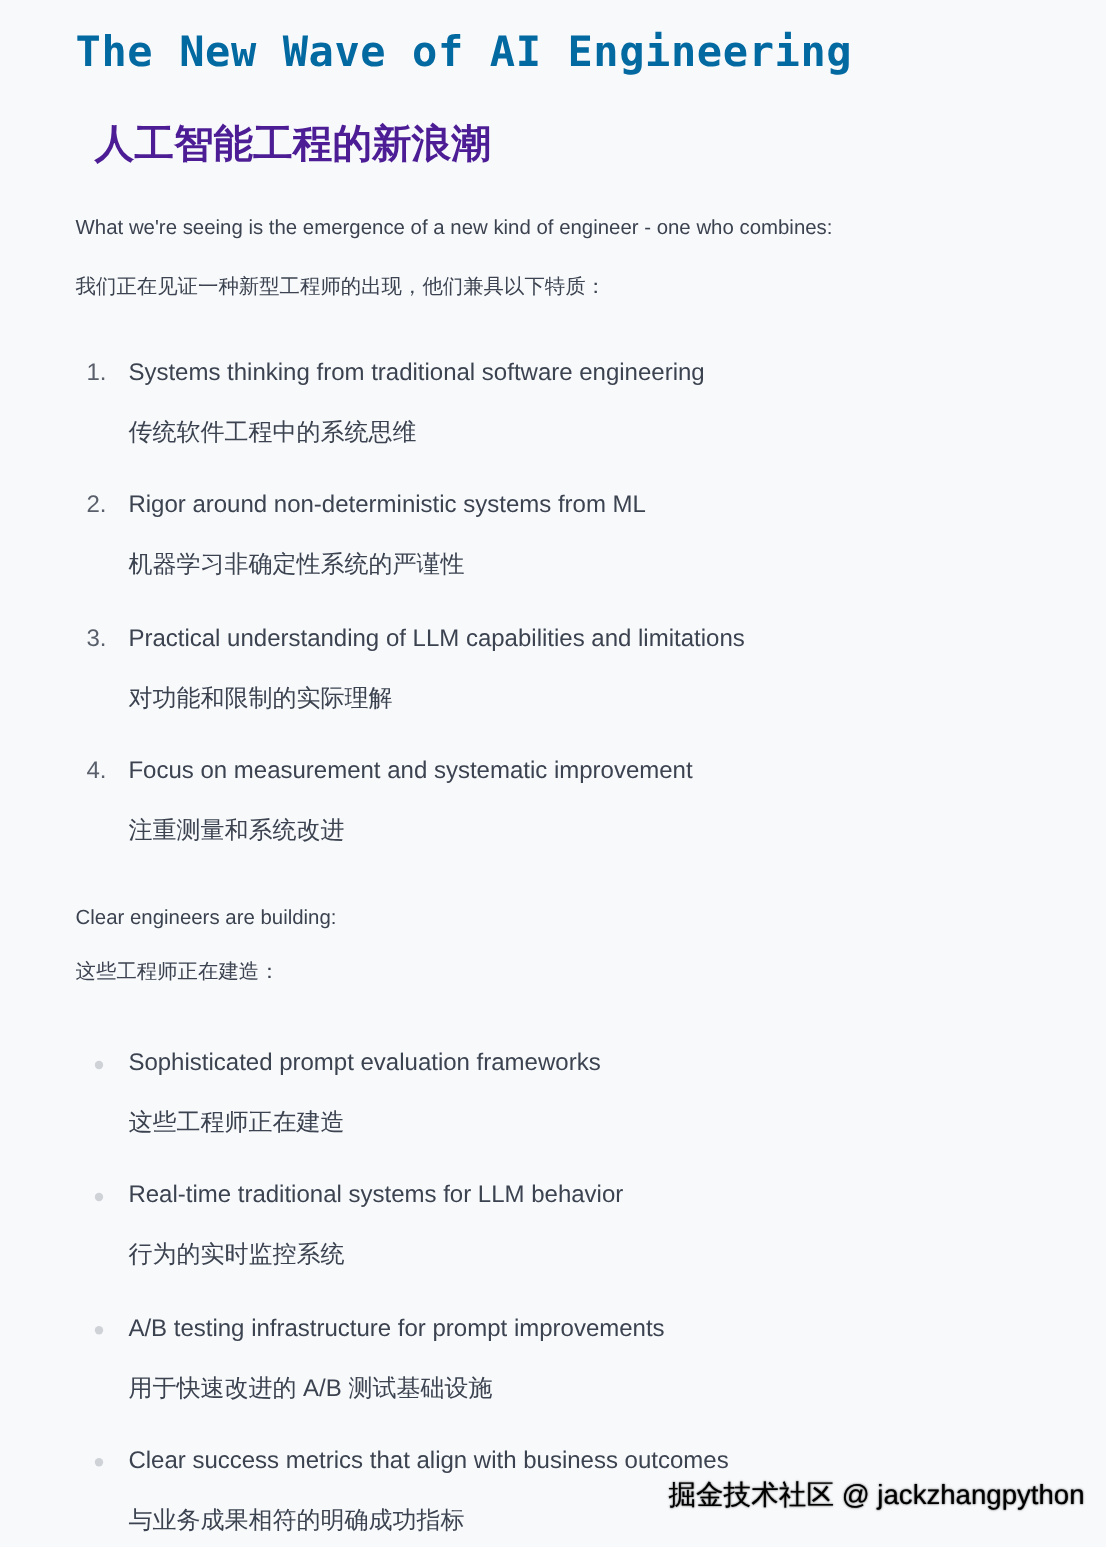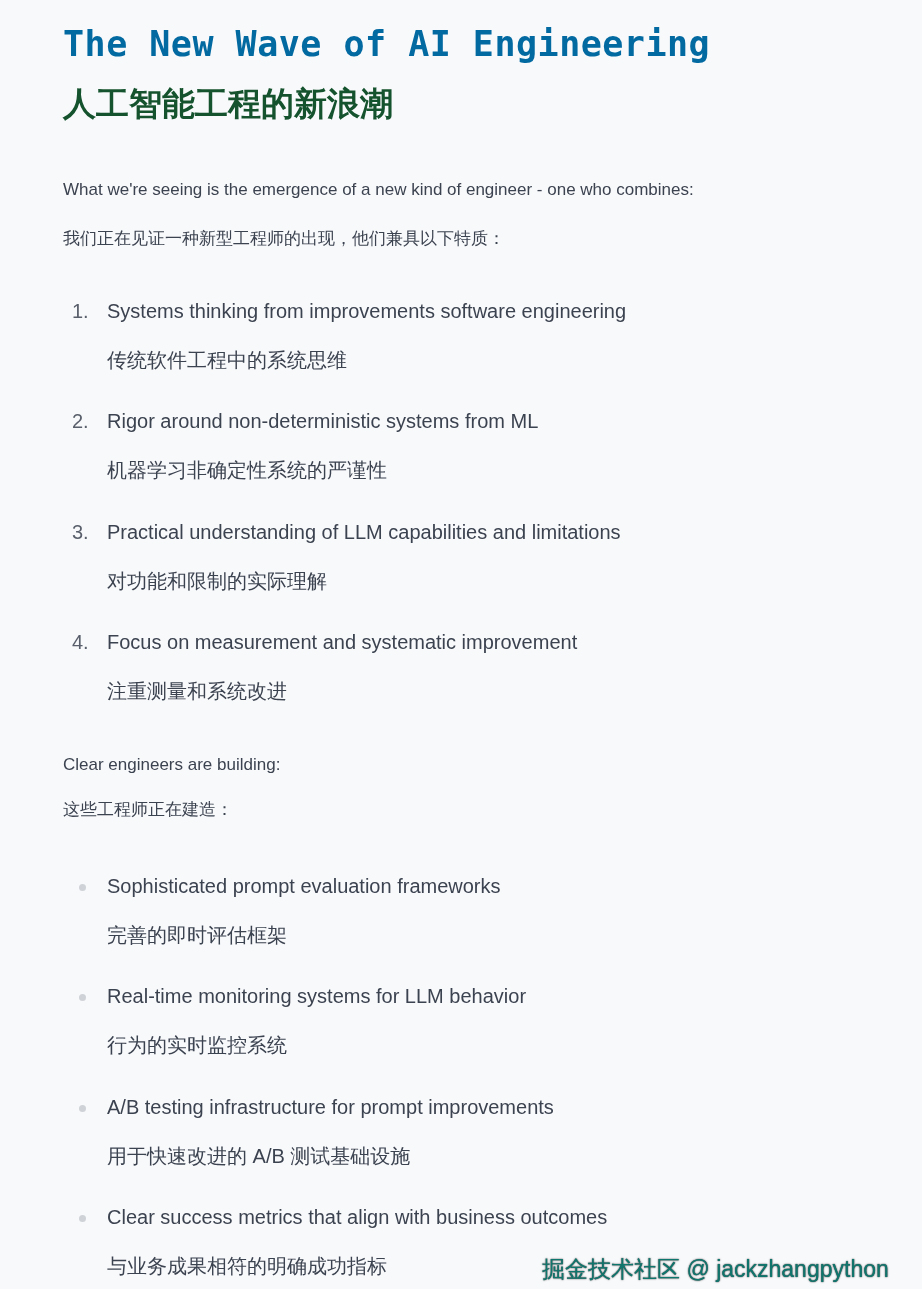--- a/index.html
+++ b/index.html
@@ -12,51 +12,50 @@
     }
     .title-en {
       position: absolute; left: 63px; top: 24px;
       font-family: "DejaVu Sans Mono", "Liberation Mono", monospace;
       font-weight: bold; font-size: 35px; color: #0369a1;
       letter-spacing: 0.5px; margin: 0;
     }
     .title-zh {
       position: absolute; left: 63px; top: 82px;
       font-family: "DejaVu Sans", sans-serif;
-      font-weight: bold; font-size: 33px; color: #14532d; margin: 0;
+      font-weight: bold; font-size: 33px; color: #4c1d95; margin: 16px;
     }
     .para { position: absolute; left: 63px; font-size: 17px; margin: 0; white-space: nowrap; }
     .item { position: absolute; left: 0; width: 922px; font-size: 20px; }
     .item .marker-num { position: absolute; left: 72px; top: 0; color: #5a606b; }
     .item .marker-dot {
       position: absolute; left: 79px; top: 9px; width: 7px; height: 7px;
       border-radius: 50%; background: #cfd2d7;
     }
     .item .en { position: absolute; left: 107px; top: 0; white-space: nowrap; }
     .item .zh { position: absolute; left: 107px; top: 47px; white-space: nowrap; }
     .watermark {
-      position: absolute; left: 542px; top: 1230px; font-size: 23px;
-      color: #0f766e; text-shadow: 0 0 2px rgba(0,0,0,0.55), 0 0 1px rgba(0,0,0,0.6);
+      position: absolute; left: 557px; top: 1230px; font-size: 23px;
+      color: #000000; text-shadow: 0 0 2px rgba(0,0,0,0.55), 0 0 1px rgba(0,0,0,0.6);
       white-space: nowrap;
-      margin-top: 24px;
     }
   </style>
 </head>
 <body>
 
 <h1 class="title-en">The New Wave of AI Engineering</h1>
 <h2 class="title-zh">人工智能工程的新浪潮</h2>
 
 <p class="para" style="top:180px">What we're seeing is the emergence of a new kind of engineer - one who combines:</p>
 <p class="para" style="top:227px">我们正在见证一种新型工程师的出现，他们兼具以下特质：</p>
 
 <div>
   <div class="item" style="top:300px">
     <span class="marker-num">1.</span>
-    <span class="en">Systems thinking from improvements software engineering</span>
+    <span class="en">Systems thinking from traditional software engineering</span>
     <span class="zh">传统软件工程中的系统思维</span>
   </div>
   <div class="item" style="top:410px">
     <span class="marker-num">2.</span>
     <span class="en">Rigor around non-deterministic systems from ML</span>
     <span class="zh">机器学习非确定性系统的严谨性</span>
   </div>
   <div class="item" style="top:521px">
     <span class="marker-num">3.</span>
     <span class="en">Practical understanding of LLM capabilities and limitations</span>
@@ -69,25 +68,25 @@
   </div>
 </div>
 
 <p class="para" style="top:755px">Clear engineers are building:</p>
 <p class="para" style="top:798px">这些工程师正在建造：</p>
 
 <div>
   <div class="item" style="top:875px">
     <span class="marker-dot"></span>
     <span class="en">Sophisticated prompt evaluation frameworks</span>
-    <span class="zh">完善的即时评估框架</span>
+    <span class="zh">这些工程师正在建造</span>
   </div>
   <div class="item" style="top:985px">
     <span class="marker-dot"></span>
-    <span class="en">Real-time monitoring systems for LLM behavior</span>
+    <span class="en">Real-time traditional systems for LLM behavior</span>
     <span class="zh">行为的实时监控系统</span>
   </div>
   <div class="item" style="top:1096px">
     <span class="marker-dot"></span>
     <span class="en">A/B testing infrastructure for prompt improvements</span>
     <span class="zh">用于快速改进的 A/B 测试基础设施</span>
   </div>
   <div class="item" style="top:1206px">
     <span class="marker-dot"></span>
     <span class="en">Clear success metrics that align with business outcomes</span>

